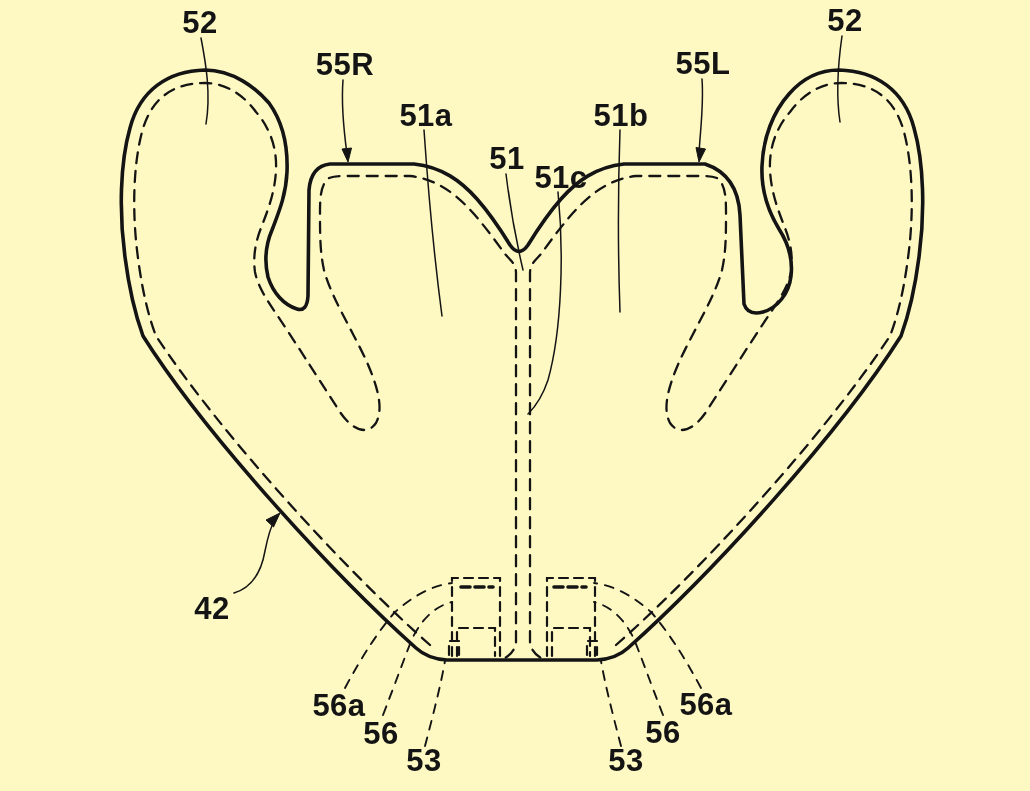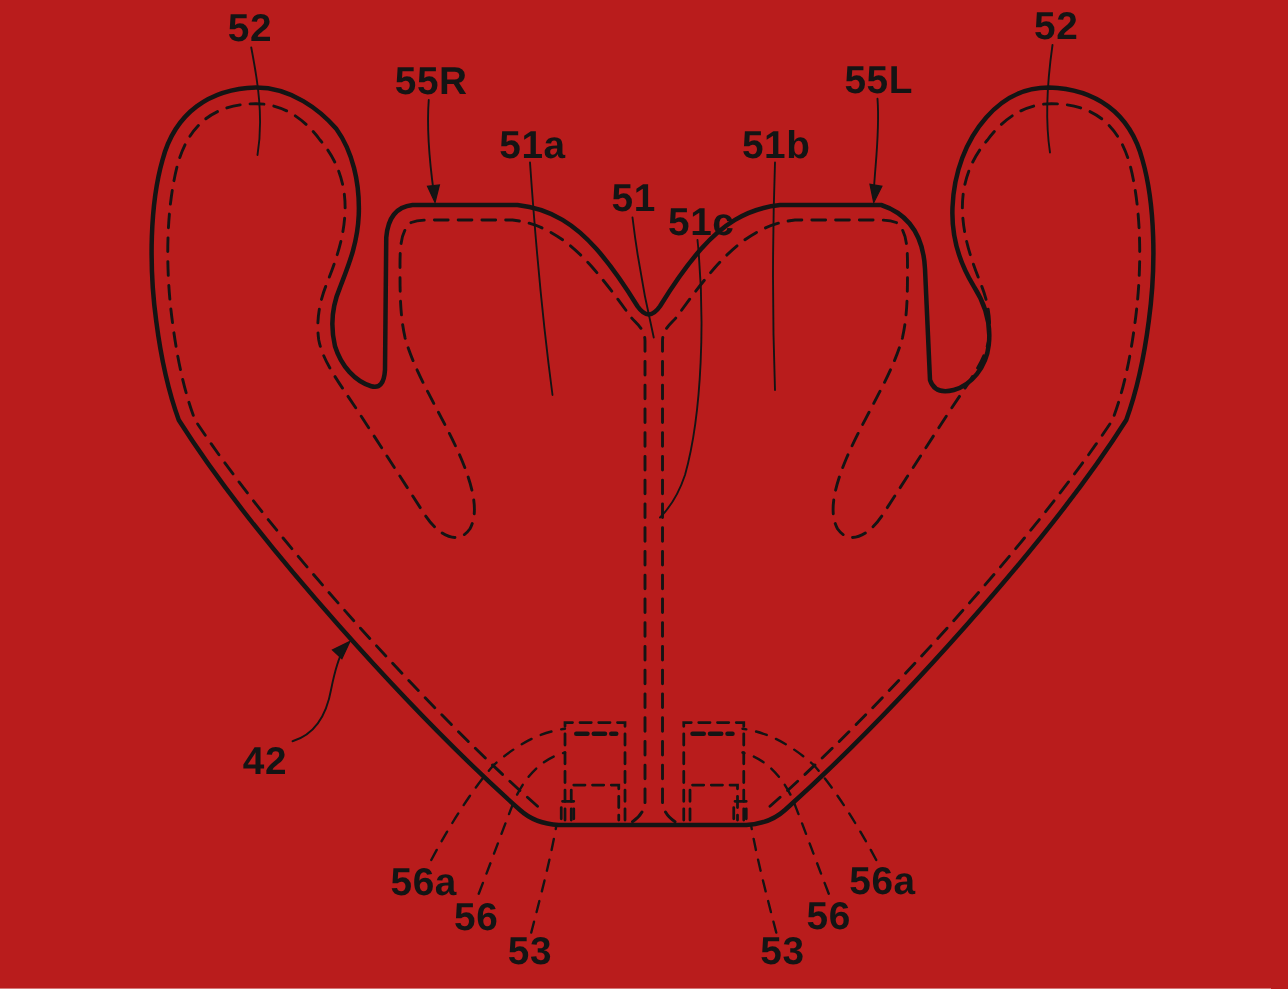--- a/index.html
+++ b/index.html
@@ -1,16 +1,16 @@
 <!DOCTYPE html>
 <html><head>
 <meta charset="utf-8">
 <style>
   html,body{margin:0;padding:0;background:#fff;}
-  .stage{position:relative;width:1030px;height:791px;background:#b91c1c;overflow:hidden;
+  .stage{position:relative;width:1030px;height:791px;background:#fef9c3;overflow:hidden;
          font-family:"Liberation Sans",sans-serif;text-align:right;}
   svg{display:block;}
   text.ref-label{font-family:"Liberation Sans","DejaVu Sans",sans-serif;
                  font-weight:bold;font-size:31px;fill:#141414;letter-spacing:0.5px;}
   path{vector-effect:none;}
 </style>
 </head>
 <body>
 
 <div class="stage">

